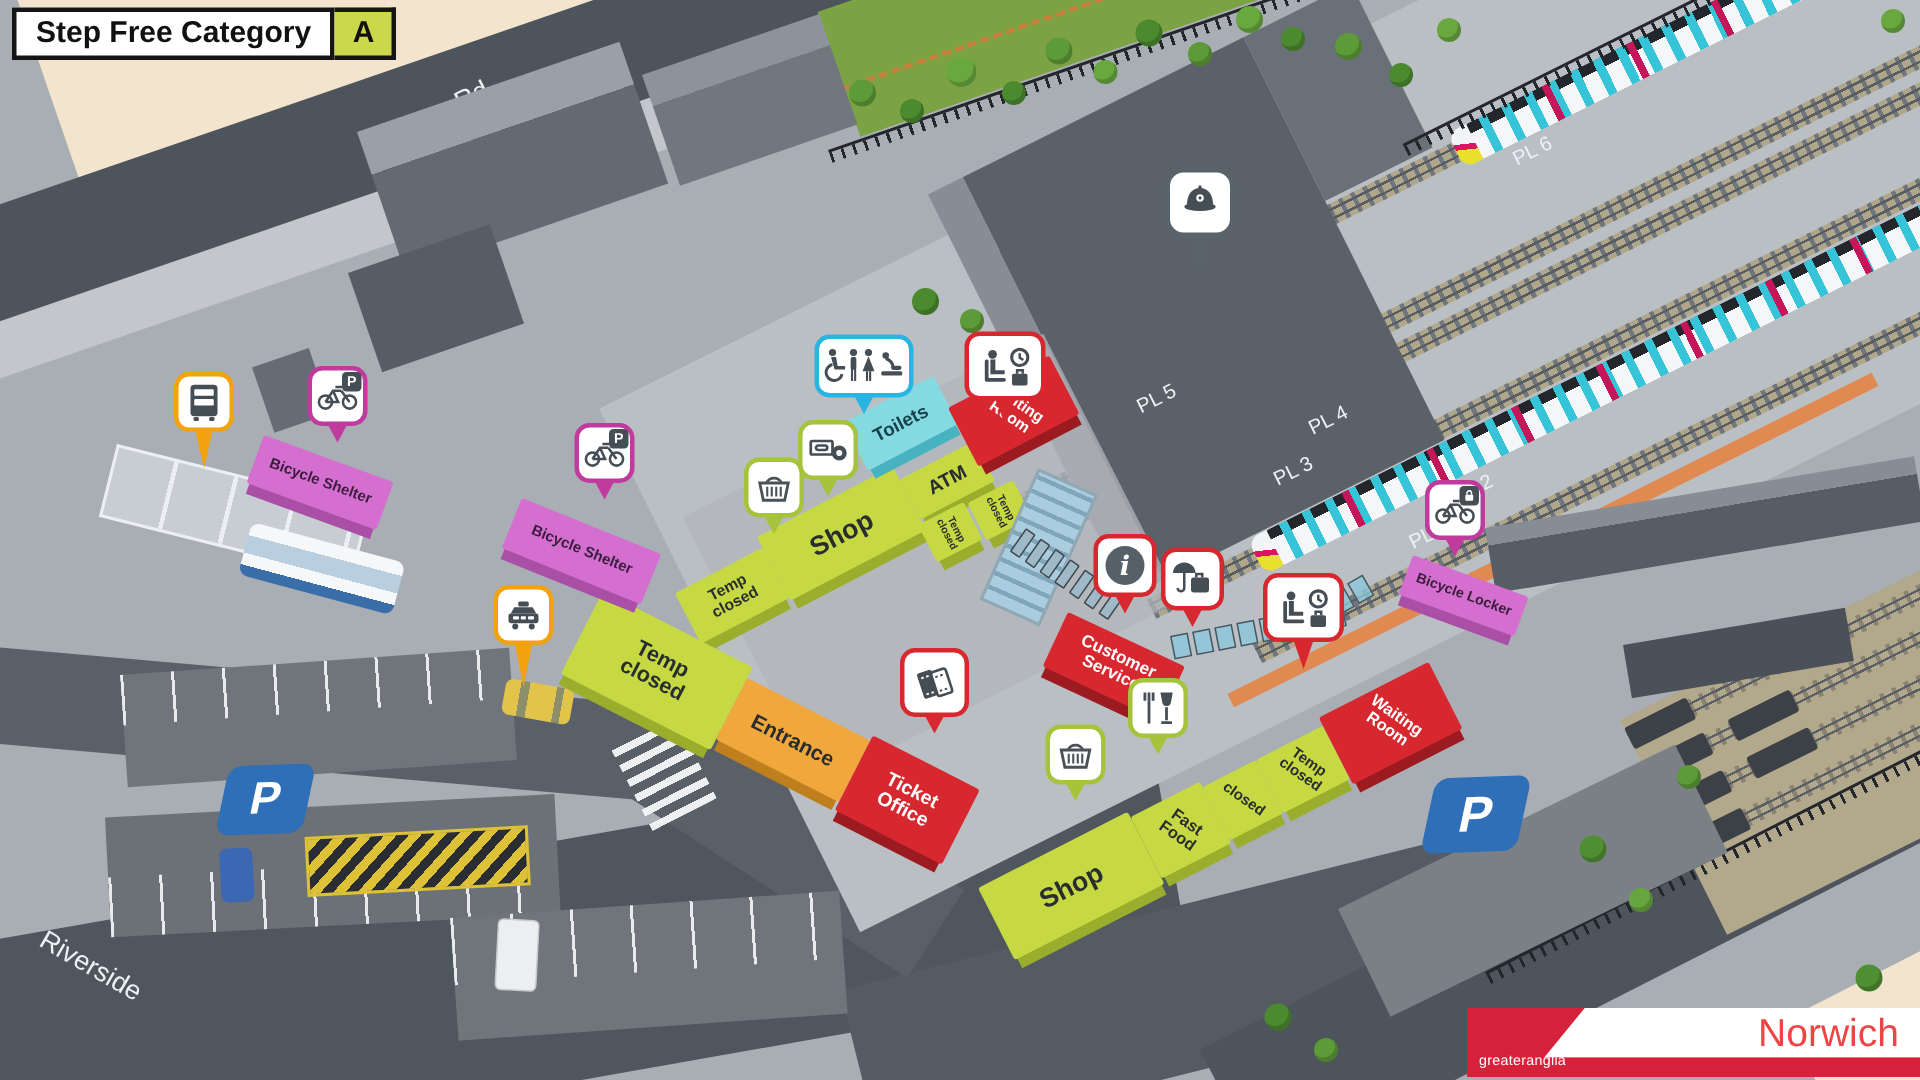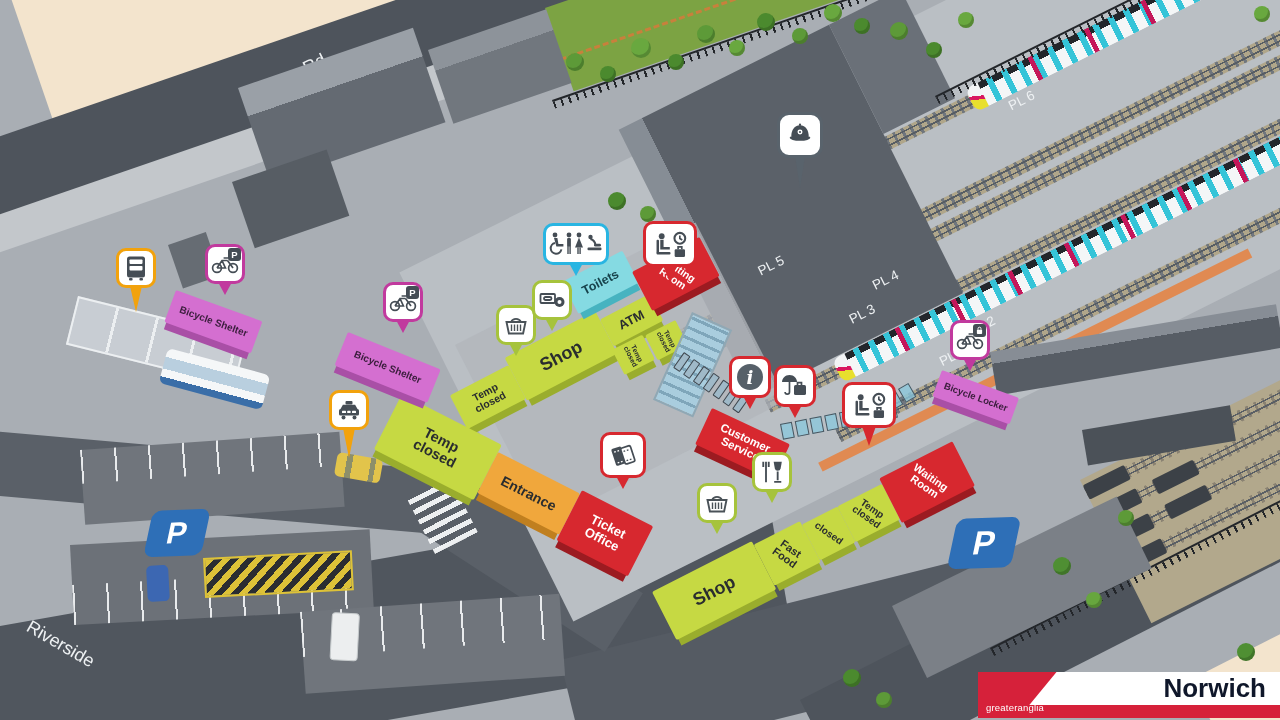--- a/index.html
+++ b/index.html
@@ -49,21 +49,21 @@
   .panel{width:10px;height:14px;background:rgba(140,200,220,.8);border:1px solid #4a555e;}
   
   #sfc{position:absolute;left:8px;top:5px;display:flex;z-index:50;}
   #sfc .t{background:#fff;border:3px solid #151515;padding:3px 13px;font-size:20px;font-weight:700;color:#111;}
   #sfc .c{background:#ccd84b;border:3px solid #151515;border-left:none;width:38px;display:flex;
           align-items:center;justify-content:center;font-size:20px;font-weight:700;color:#111;}
   #banner{position:absolute;left:978px;top:672px;width:302px;height:46px;z-index:50;overflow:hidden;}
   #banner .white{position:absolute;left:0;top:0;width:100%;height:72%;background:#fff;
                  clip-path:polygon(26% 0,100% 0,100% 100%,17% 100%);display:flex;align-items:center;
                  justify-content:flex-end;padding-right:14px;box-sizing:border-box;}
-  #banner .nw{font-size:26px;font-weight:700;color:#0f172a;}
+  #banner .nw{font-size:26px;font-weight:400;color:#ef4444;}
   #banner .ga{position:absolute;left:8px;bottom:5px;color:#fff;font-size:9.5px;letter-spacing:.2px;}
 </style>
 </head>
 <body>
 
 <div id="stage">
 
   <div class="abs rot" style="left:-40px;top:-150px;width:780px;height:300px;transform:rotate(-19deg);background:#f3e4cd;"></div>
 
   <div class="abs rot" style="left:-40px;top:150px;width:800px;height:78px;transform:rotate(-19deg);background:#4e545c;">
@@ -545,20 +545,24 @@
       <span class="pbadge">
           <svg width="9" height="9" viewBox="0 0 12 12">
             <rect x="2.5" y="5" width="7" height="5.5" rx="1" fill="#fff"></rect>
             <path d="M4 5 V3.6 a2 2 0 0 1 4 0 V5" fill="none" stroke="#fff" stroke-width="1.3"></path>
           </svg>
         </span>
     </div>
       <div class="ptail"></div>
   </div>
 
+  <div id="sfc">
+    <div class="t">Step Free Category</div>
+    <div class="c">A</div>
+  </div>
 
   <div id="banner" style="background:#d6213a;">
     <div class="white">
       <span class="nw">Norwich</span>
     </div>
     <span class="ga">greateranglia</span>
   </div>
 
 </div>
 

